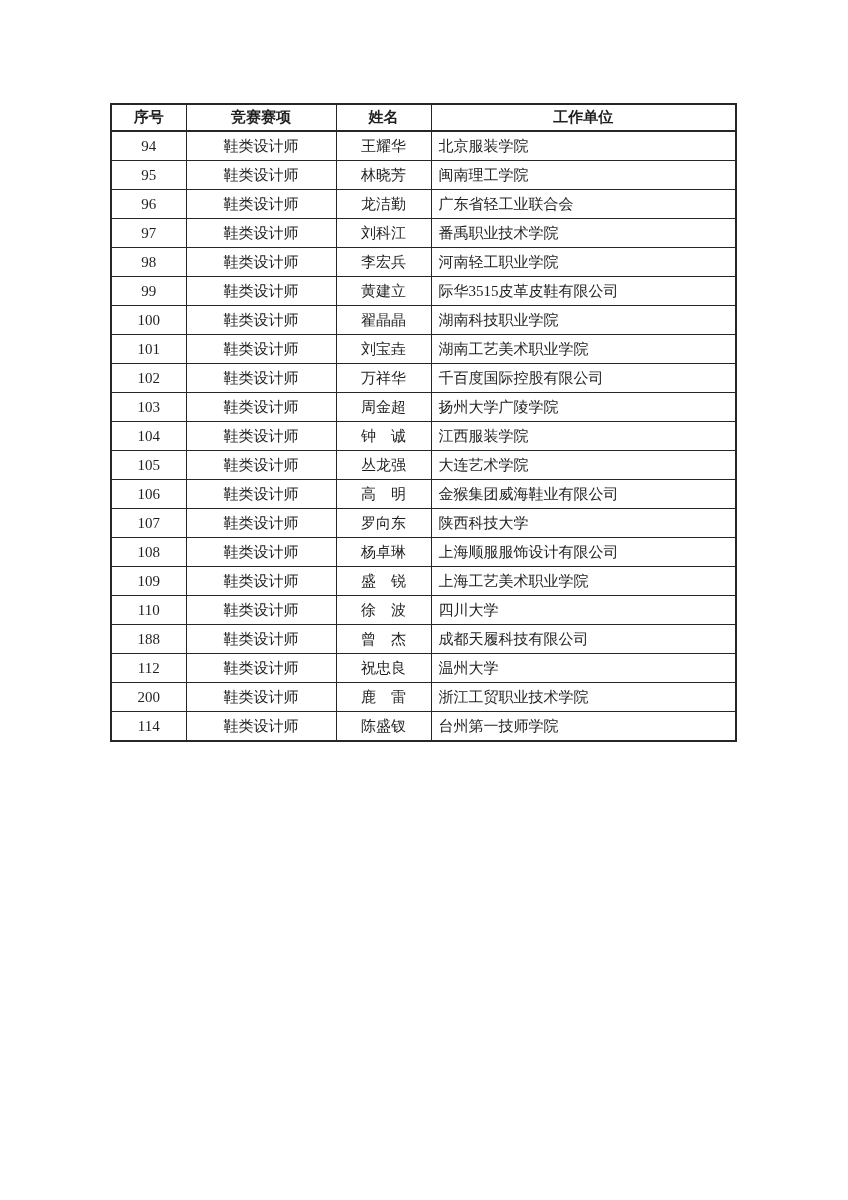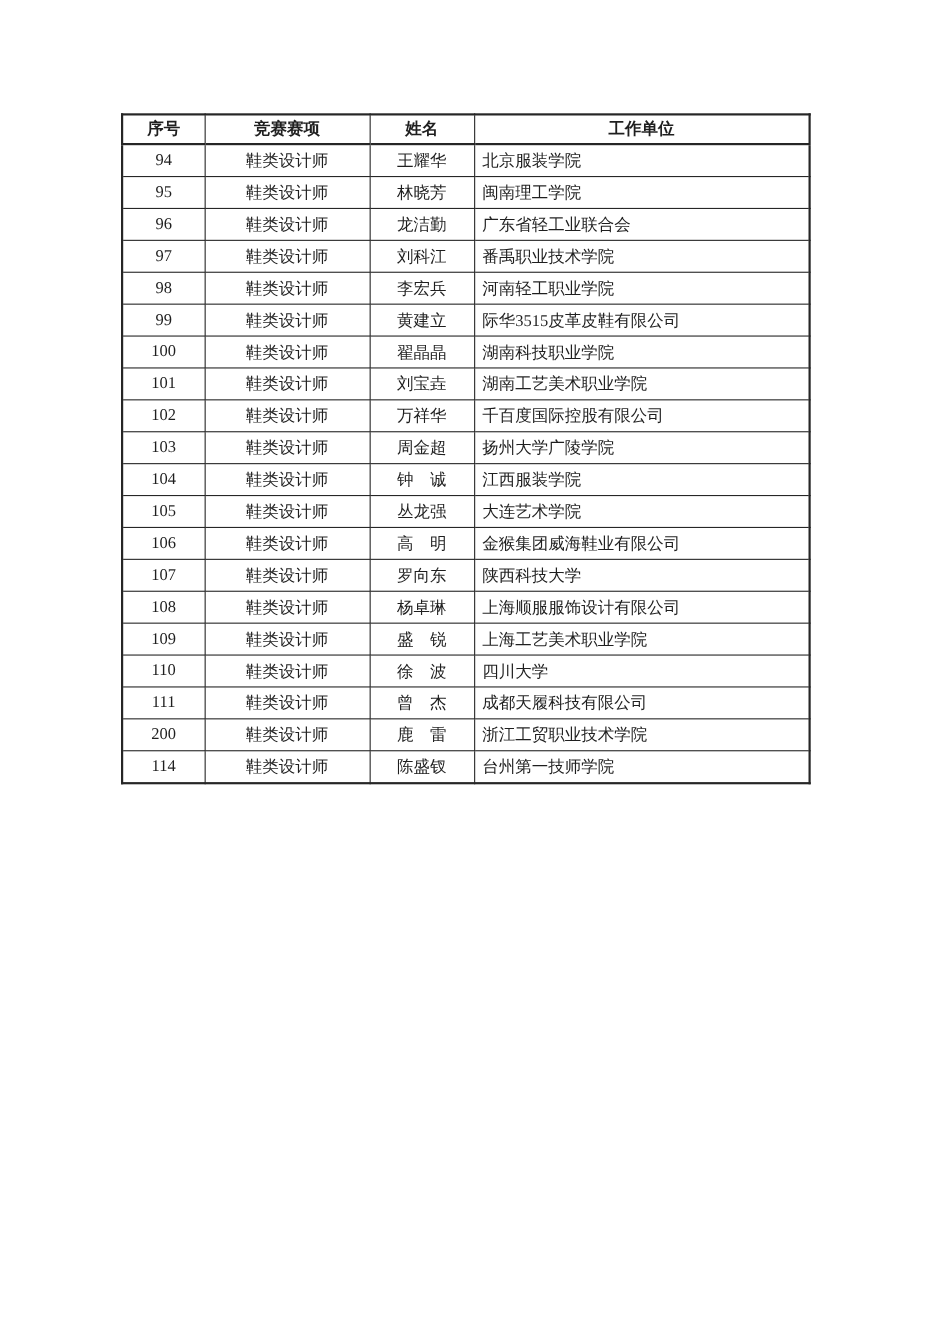--- a/index.html
+++ b/index.html
@@ -170,24 +170,30 @@
           <td class="col-name">盛　锐</td>
           <td class="col-org">上海工艺美术职业学院</td>
         </tr>
         <tr>
           <td class="col-no">110</td>
           <td class="col-event">鞋类设计师</td>
           <td class="col-name">徐　波</td>
           <td class="col-org">四川大学</td>
         </tr>
         <tr>
-          <td class="col-no">111</td>
+          <td class="col-no">188</td>
           <td class="col-event">鞋类设计师</td>
           <td class="col-name">曾　杰</td>
           <td class="col-org">成都天履科技有限公司</td>
+        </tr>
+        <tr>
+          <td class="col-no">112</td>
+          <td class="col-event">鞋类设计师</td>
+          <td class="col-name">祝忠良</td>
+          <td class="col-org">温州大学</td>
         </tr>
         <tr>
           <td class="col-no">200</td>
           <td class="col-event">鞋类设计师</td>
           <td class="col-name">鹿　雷</td>
           <td class="col-org">浙江工贸职业技术学院</td>
         </tr>
         <tr>
           <td class="col-no">114</td>
           <td class="col-event">鞋类设计师</td>

